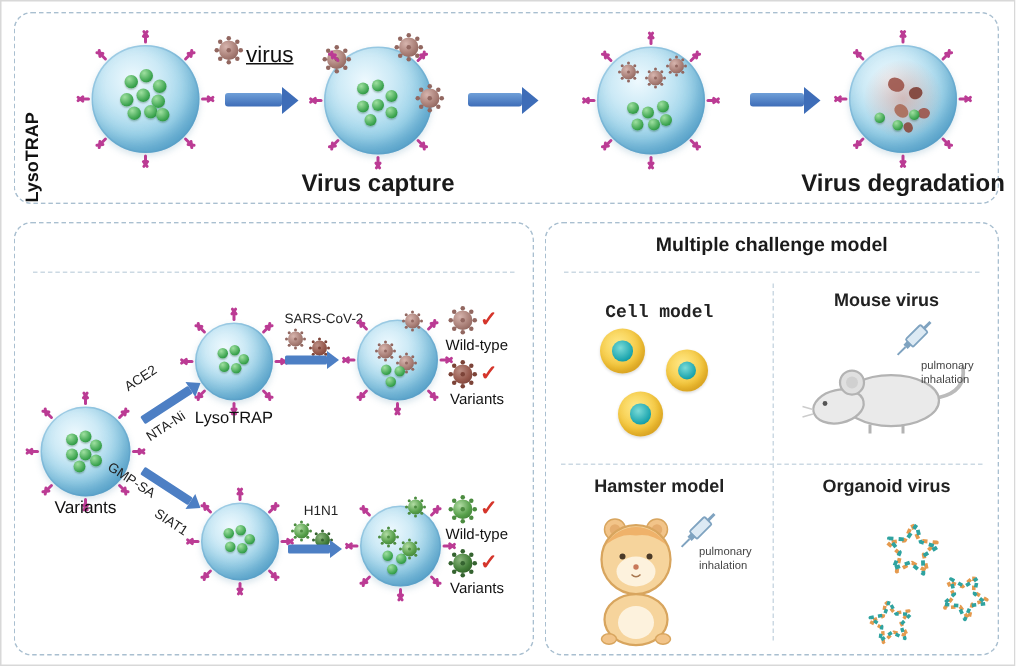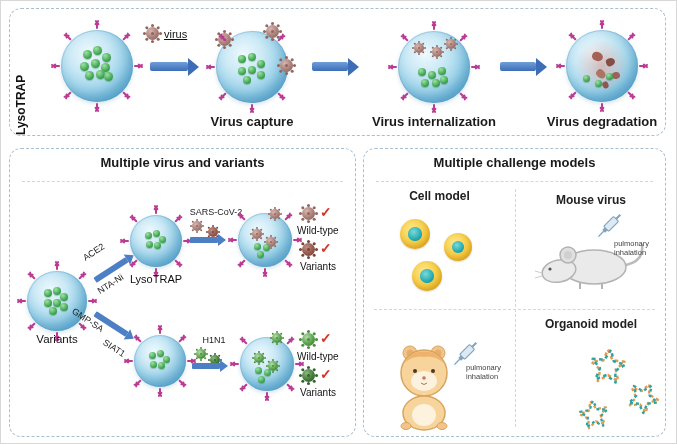--- a/index.html
+++ b/index.html
@@ -4,26 +4,26 @@
 <style>
   html,body{margin:0;padding:0;background:#fff;}
   .page{position:relative;width:677px;height:444px;box-sizing:border-box;border:1px solid #d8d8d8;
         font-family:"Liberation Sans",sans-serif;background:#fff;overflow:hidden;}
   .panel{position:absolute;border:1.6px dashed #a9bfd0;border-radius:12px;background:#fff;box-sizing:border-box;}
 
   .vlabel{position:absolute;left:4px;top:0;height:100%;display:flex;align-items:center;
           writing-mode:vertical-rl;transform:rotate(180deg);font-size:12px;font-weight:600;color:#111;}
   .ptitle{position:absolute;left:0;right:0;top:6px;text-align:center;font-size:13px;font-weight:600;color:#1a1a1a;}
   .tdiv{position:absolute;left:12px;right:12px;top:32px;border-top:1px dashed #ccd9e3;}
-  .cap{position:absolute;text-align:center;font-size:13px;font-weight:600;color:#1a1a1a;}
+  .cap{position:absolute;text-align:center;font-size:16px;font-weight:600;color:#1a1a1a;}
   .qtitle{position:absolute;text-align:center;font-size:12px;font-weight:600;color:#222;}
   .node-label{position:absolute;text-align:center;font-size:11px;color:#111;}
   .rlabel{position:absolute;font-size:9px;color:#222;white-space:nowrap;}
   .small-note{position:absolute;font-size:7.5px;color:#444;line-height:1.25;}
-  .lbl-plain{position:absolute;font-size:11px;color:#111;text-decoration:underline;}
+  .lbl-plain{position:absolute;font-size:15px;color:#111;text-decoration:underline;}
   .chk{position:absolute;color:#d5352b;font-weight:700;font-size:14px;line-height:1;}
   .outcome{position:absolute;font-size:10px;color:#111;}
 
   
   .sphere{position:absolute;border-radius:50%;
     background:radial-gradient(circle at 38% 32%, #eef9fe 0%, #cdeaf6 28%, #9dd4ea 58%, #67b4d9 85%, #4e9ecb 100%);
     box-shadow:inset -5px -7px 12px rgba(30,110,160,.35), inset 0 0 0 1px rgba(120,180,215,.5), 0 2px 4px rgba(100,150,180,.25);}
   .haze{position:absolute;inset:14%;border-radius:50%;
     background:radial-gradient(circle, rgba(205,125,112,.45), rgba(205,125,112,0) 72%);}
 
@@ -142,21 +142,20 @@
         <i class="ab" style="left: 8.8px; top: 56.2px; transform: rotate(225deg);"></i>
         <i class="ab" style="left: -2px; top: 30px; transform: rotate(270deg);"></i>
         <i class="ab" style="left: 8.8px; top: 3.8px; transform: rotate(315deg);"></i>
         <i class="gd" style="left: 28%; top: 52%; width: 8px; height: 8px;"></i>
         <i class="gd" style="left: 42%; top: 56%; width: 8px; height: 8px;"></i>
         <i class="gd" style="left: 56%; top: 50%; width: 8px; height: 8px;"></i>
         <i class="gd" style="left: 32%; top: 66%; width: 8px; height: 8px;"></i>
         <i class="gd" style="left: 47%; top: 66%; width: 8px; height: 8px;"></i>
         <i class="gd" style="left: 58%; top: 62%; width: 8px; height: 8px;"></i>
       </div>
-    <div class="cap" style="left:344px;top:105px;width:160px;">Virus internalization</div>
 
     <div class="barrow" style="left:490px;top:53px;width:36px;"></div>
 
     <div class="sphere" style="left:556px;top:21px;width:72px;height:72px;">
       <div class="haze"></div>
       <span class="deb" style="left:26px;top:22px;width:11px;height:9px;transform:rotate(18deg);"></span>
       <span class="deb" style="left:40px;top:28px;width:9px;height:8px;transform:rotate(-24deg);background:#7e3f35;"></span>
       <span class="deb" style="left:30px;top:40px;width:10px;height:8px;transform:rotate(40deg);background:#aa6a58;"></span>
       <span class="deb" style="left:46px;top:42px;width:8px;height:7px;transform:rotate(-10deg);"></span>
       <span class="deb" style="left:36px;top:52px;width:7px;height:6px;transform:rotate(65deg);background:#8a4a3e;"></span>
@@ -169,21 +168,20 @@
         <i class="ab" style="left: -2px; top: 30px; transform: rotate(270deg);"></i>
         <i class="ab" style="left: 8.8px; top: 3.8px; transform: rotate(315deg);"></i>
         <i class="gd" style="left: 24%; top: 62%; width: 7px; height: 7px;"></i>
         <i class="gd" style="left: 56%; top: 60%; width: 7px; height: 7px;"></i>
         <i class="gd" style="left: 40%; top: 70%; width: 7px; height: 7px;"></i>
       </div>
     <div class="cap" style="left:512px;top:105px;width:160px;">Virus degradation</div>
   </div>
 
   <div class="panel" style="left:8px;top:147px;width:347px;height:289px;">
-    <div class="ptitle">Multiple virus and variants</div>
     <div class="tdiv"></div>
 
     <div class="sphere" style="left:17px;top:122px;width:60px;height:60px;">
         <i class="ab" style="left: 29px; top: -7px; transform: rotate(0deg);"></i>
         <i class="ab" style="left: 50.9px; top: 2.1px; transform: rotate(45deg);"></i>
         <i class="ab" style="left: 60px; top: 24px; transform: rotate(90deg);"></i>
         <i class="ab" style="left: 50.9px; top: 45.9px; transform: rotate(135deg);"></i>
         <i class="ab" style="left: 29px; top: 55px; transform: rotate(180deg);"></i>
         <i class="ab" style="left: 7.1px; top: 45.9px; transform: rotate(225deg);"></i>
         <i class="ab" style="left: -2px; top: 24px; transform: rotate(270deg);"></i>
@@ -290,26 +288,26 @@
 
     <span class="virus v-green" style="left:292px;top:184px;"></span>
     <span class="chk" style="left:310px;top:182px;">✓</span>
     <div class="outcome" style="left:287px;top:202px;">Wild-type</div>
     <span class="virus v-dgreen" style="left:292px;top:220px;"></span>
     <span class="chk" style="left:310px;top:218px;">✓</span>
     <div class="outcome" style="left:290px;top:238px;">Variants</div>
   </div>
 
   <div class="panel" style="left:362px;top:147px;width:303px;height:289px;">
-    <div class="ptitle">Multiple challenge models</div>
+    <div class="ptitle">Multiple challenge model</div>
     <div class="tdiv"></div>
     <div class="vsep" style="left:151px;top:40px;height:238px;"></div>
     <div class="hsep" style="top:160px;left:10px;right:10px;"></div>
 
-    <div class="qtitle" style="left:0;top:40px;width:151px;">Cell model</div>
+    <div class="qtitle" style="left:0;top:52px;width:151px;font-family:Liberation Mono, monospace;">Cell model</div>
     <span class="cell" style="left:36px;top:70px;width:30px;height:30px;"></span>
     <span class="cell" style="left:80px;top:84px;width:28px;height:28px;"></span>
     <span class="cell" style="left:48px;top:112px;width:30px;height:30px;"></span>
 
     <div class="qtitle" style="left:151px;top:44px;width:152px;">Mouse virus</div>
     <svg style="position:absolute;left:168px;top:76px;" width="114" height="68" viewBox="0 0 114 68">
       <path d="M94,40 Q112,36 110,20" fill="none" stroke="#bbbbbb" stroke-width="2.5" stroke-linecap="round"></path>
       <ellipse cx="62" cy="42" rx="32" ry="17" fill="#eaeaea" stroke="#b3b3b3" stroke-width="1.5"></ellipse>
       <ellipse cx="27" cy="46" rx="17" ry="11" fill="#eaeaea" stroke="#b3b3b3" stroke-width="1.5" transform="rotate(-12 27 46)"></ellipse>
       <circle cx="36" cy="30" r="8" fill="#e0e0e0" stroke="#b3b3b3" stroke-width="1.5"></circle>
@@ -322,20 +320,21 @@
     <svg style="position:absolute;left:228px;top:62px;" width="34" height="30" viewBox="0 0 34 30">
       <g transform="rotate(135 17 15)" fill="none" stroke="#7fa3c0">
         <line x1="1" y1="15" x2="7" y2="15" stroke-width="2"></line>
         <rect x="7" y="11.5" width="14" height="7" rx="1" fill="#ddeaf4" stroke-width="1.2"></rect>
         <rect x="21" y="13" width="3.5" height="4" fill="#7fa3c0" stroke="none"></rect>
         <line x1="24.5" y1="15" x2="32" y2="15" stroke-width="1.3"></line>
       </g>
     </svg>
     <div class="small-note" style="left:250px;top:90px;width:48px;">pulmonary inhalation</div>
 
+    <div class="qtitle" style="left:0;top:168px;width:151px;">Hamster model</div>
     <svg style="position:absolute;left:26px;top:192px;" width="68" height="92" viewBox="0 0 68 92">
       <circle cx="20" cy="12" r="7" fill="#f2c489" stroke="#d8a55e"></circle>
       <circle cx="48" cy="12" r="7" fill="#f2c489" stroke="#d8a55e"></circle>
       <circle cx="20" cy="12" r="3.5" fill="#e5ad6e"></circle>
       <circle cx="48" cy="12" r="3.5" fill="#e5ad6e"></circle>
       <circle cx="34" cy="32" r="23" fill="#f6d49c" stroke="#d8a55e" stroke-width="1.5"></circle>
       <path d="M14,22 A23,23 0 0 1 54,22 Q44,14 34,16 Q24,14 14,22 Z" fill="#eda95e" opacity="0.8"></path>
       <ellipse cx="34" cy="40" rx="13" ry="10" fill="#fdf2dd"></ellipse>
       <circle cx="25" cy="30" r="2" fill="#4a3a28"></circle>
       <circle cx="43" cy="30" r="2" fill="#4a3a28"></circle>
@@ -349,21 +348,21 @@
     <svg style="position:absolute;left:84px;top:190px;" width="34" height="30" viewBox="0 0 34 30">
       <g transform="rotate(135 17 15)" fill="none" stroke="#7fa3c0">
         <line x1="1" y1="15" x2="7" y2="15" stroke-width="2"></line>
         <rect x="7" y="11.5" width="14" height="7" rx="1" fill="#ddeaf4" stroke-width="1.2"></rect>
         <rect x="21" y="13" width="3.5" height="4" fill="#7fa3c0" stroke="none"></rect>
         <line x1="24.5" y1="15" x2="32" y2="15" stroke-width="1.3"></line>
       </g>
     </svg>
     <div class="small-note" style="left:102px;top:214px;width:46px;">pulmonary inhalation</div>
 
-    <div class="qtitle" style="left:151px;top:168px;width:152px;">Organoid model</div>
+    <div class="qtitle" style="left:151px;top:168px;width:152px;">Organoid virus</div>
     <svg style="position:absolute;left:222px;top:196px;" width="44" height="44" viewBox="-19 -19 38 38">
       <polygon points="0,-15 4.1,-5.7 14.3,-4.6 6.7,2.2 8.8,12.1 0,7 -8.8,12.1 -6.7,2.2 -14.3,-4.6 -4.1,-5.7" fill="none" stroke="#e59a4e" stroke-width="2.2" stroke-dasharray="3 3" stroke-linejoin="round"></polygon>
       <polygon points="0,-15 4.1,-5.7 14.3,-4.6 6.7,2.2 8.8,12.1 0,7 -8.8,12.1 -6.7,2.2 -14.3,-4.6 -4.1,-5.7" fill="none" stroke="#2fa3a0" stroke-width="2.2" stroke-dasharray="3 3" stroke-dashoffset="3" stroke-linejoin="round" transform="rotate(10)"></polygon>
     </svg>
     <svg style="position:absolute;left:260px;top:230px;" width="38" height="38" viewBox="-19 -19 38 38">
       <polygon points="0,-15 4.1,-5.7 14.3,-4.6 6.7,2.2 8.8,12.1 0,7 -8.8,12.1 -6.7,2.2 -14.3,-4.6 -4.1,-5.7" fill="none" stroke="#e59a4e" stroke-width="2.4" stroke-dasharray="3 3" stroke-linejoin="round" transform="rotate(25)"></polygon>
       <polygon points="0,-15 4.1,-5.7 14.3,-4.6 6.7,2.2 8.8,12.1 0,7 -8.8,12.1 -6.7,2.2 -14.3,-4.6 -4.1,-5.7" fill="none" stroke="#2fa3a0" stroke-width="2.4" stroke-dasharray="3 3" stroke-dashoffset="3" stroke-linejoin="round" transform="rotate(35)"></polygon>
     </svg>
     <svg style="position:absolute;left:212px;top:248px;" width="36" height="36" viewBox="-19 -19 38 38">
       <polygon points="0,-15 4.1,-5.7 14.3,-4.6 6.7,2.2 8.8,12.1 0,7 -8.8,12.1 -6.7,2.2 -14.3,-4.6 -4.1,-5.7" fill="none" stroke="#e59a4e" stroke-width="2.4" stroke-dasharray="3 3" stroke-linejoin="round" transform="rotate(-15)"></polygon>

